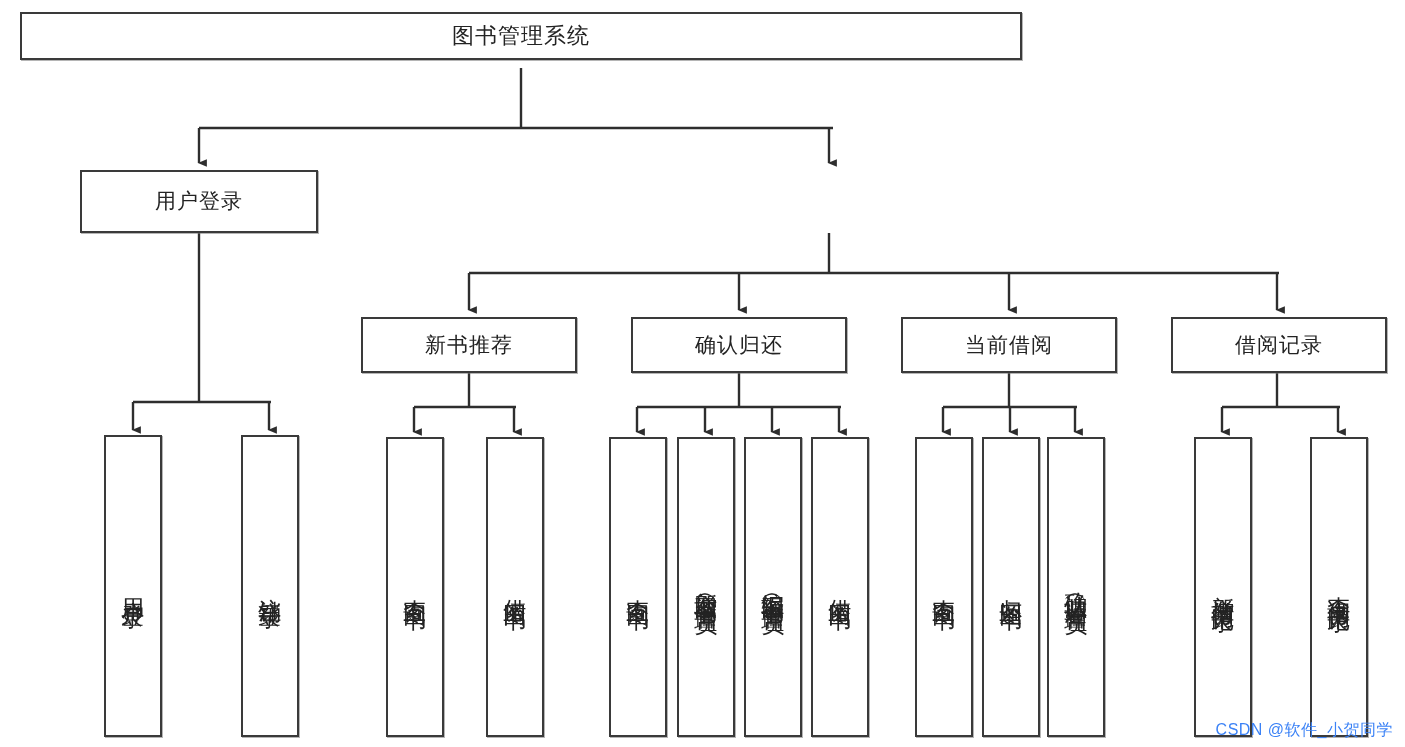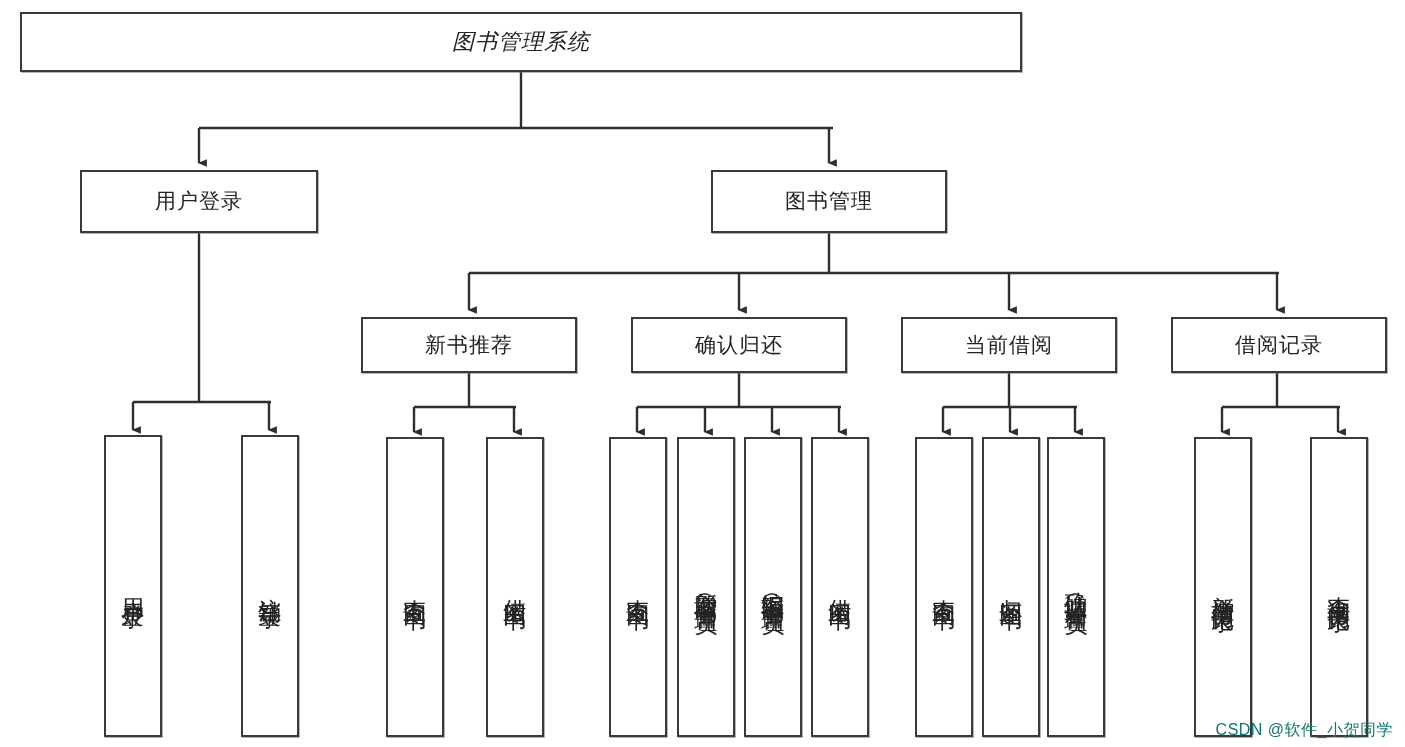--- a/index.html
+++ b/index.html
@@ -65,21 +65,21 @@
     line-height: 1.06;
     letter-spacing: 3px;
     white-space: nowrap;
     max-height: 292px;
   }
   .watermark {
     position: absolute;
     right: 12px;
     bottom: 6px;
     font-size: 16px;
-    color: #0f766e;
+    color: #3b82f6;
     letter-spacing: 0.5px;
     white-space: nowrap;
     user-select: none;
   }
 </style>
 </head>
 <body>
 
 <div id="canvas">
 
@@ -126,31 +126,28 @@
       <path d="M1010,407 L1010,432" marker-end="url(#arrow)"></path>
       <path d="M1075,407 L1075,432" marker-end="url(#arrow)"></path>
 
       <path d="M1277,373 L1277,407"></path>
       <path d="M1222,407 L1340,407"></path>
       <path d="M1222,407 L1222,432" marker-end="url(#arrow)"></path>
       <path d="M1338,407 L1338,432" marker-end="url(#arrow)"></path>
     </g>
   </svg>
 
-  <div class="node h root" style="left:20px; top:12px; width:1002px; height:60px;font-style:italic;">
+  <div class="node h root" style="left:20px; top:12px; width:1002px; height:48px;">
     <span class="node-label">图书管理系统</span>
   </div>
 
   <div class="node h" style="left:80px; top:170px; width:238px; height:63px;">
     <span class="node-label">用户登录</span>
   </div>
 
-  <div class="node h" style="left:711px; top:170px; width:236px; height:63px;">
-    <span class="node-label">图书管理</span>
-  </div>
 
   <div class="node h" style="left:361px; top:317px; width:216px; height:56px;justify-content:center;">
     <span class="node-label">新书推荐</span>
   </div>
 
   <div class="node h" style="left:631px; top:317px; width:216px; height:56px;">
     <span class="node-label">确认归还</span>
   </div>
 
   <div class="node h" style="left:1171px; top:317px; width:216px; height:56px;">

